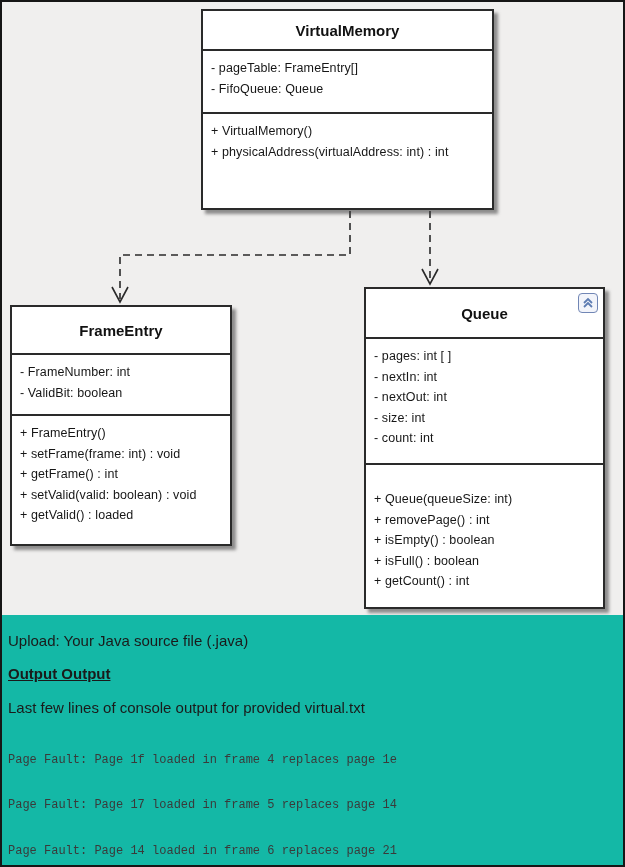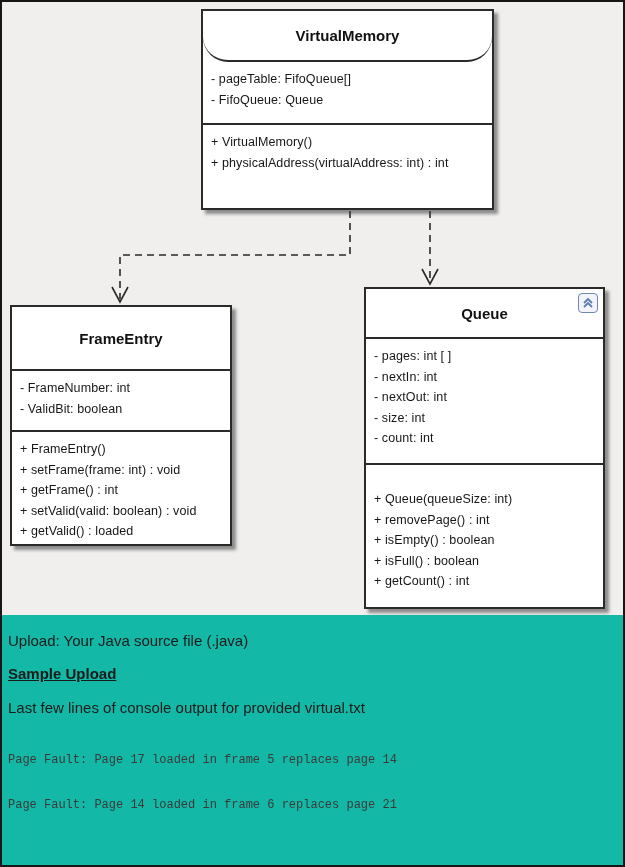--- a/index.html
+++ b/index.html
@@ -60,35 +60,35 @@
     <svg id="connector-svg" width="625" height="613">
 
       <path d="M348,209 L348,253 L118,253 L118,297" fill="none" stroke="#2a2a2a" stroke-width="1.6" stroke-dasharray="7,5"></path>
       <polyline points="110,285 118,300 126,285" fill="none" stroke="#2a2a2a" stroke-width="1.6"></polyline>
 
       <path d="M428,209 L428,280" fill="none" stroke="#2a2a2a" stroke-width="1.6" stroke-dasharray="7,5"></path>
       <polyline points="420,267 428,282 436,267" fill="none" stroke="#2a2a2a" stroke-width="1.6"></polyline>
     </svg>
 
     <div class="uml-box" style="left:199px;top:7px;width:293px;height:201px;">
-      <div class="uml-title" style="height:51px;border-radius:25px;">
+      <div class="uml-title" style="height:40px;">
         <span>VirtualMemory</span>
       </div>
       <div class="uml-compartment attrs" style="height:63px;">
-        <div class="member">- pageTable: FifoQueue[]</div>
+        <div class="member">- pageTable: FrameEntry[]</div>
         <div class="member">- FifoQueue: Queue</div>
       </div>
       <div class="uml-compartment" style="flex:1;">
         <div class="member">+ VirtualMemory()</div>
         <div class="member">+ physicalAddress(virtualAddress: int) : int</div>
       </div>
     </div>
 
     <div class="uml-box" style="left:8px;top:303px;width:222px;height:241px;">
-      <div class="uml-title" style="height:64px;">
+      <div class="uml-title" style="height:48px;">
         <span>FrameEntry</span>
       </div>
       <div class="uml-compartment attrs" style="height:61px;">
         <div class="member">- FrameNumber: int</div>
         <div class="member">- ValidBit: boolean</div>
       </div>
       <div class="uml-compartment" style="flex:1;">
         <div class="member">+ FrameEntry()</div>
         <div class="member">+ setFrame(frame: int) : void</div>
         <div class="member">+ getFrame() : int</div>
@@ -120,23 +120,24 @@
         <div class="member">+ isEmpty() : boolean</div>
         <div class="member">+ isFull() : boolean</div>
         <div class="member">+ getCount() : int</div>
       </div>
     </div>
 
   </div>
 
   <div id="doc">
     <div class="doc-line" id="upload-line">Upload: Your Java source file (.java)</div>
-    <div class="doc-line" id="sample-output-heading">Sample Upload</div>
+    <div class="doc-line" id="sample-output-heading">Output Output</div>
     <div class="doc-line" id="console-caption">Last few lines of console output for provided virtual.txt</div>
     <div id="console-block">
+      <div>Page Fault: Page 1f loaded in frame 4 replaces page 1e</div>
       <div>Page Fault: Page 17 loaded in frame 5 replaces page 14</div>
       <div>Page Fault: Page 14 loaded in frame 6 replaces page 21</div>
       
       
       
       
       
       
     </div>
   </div>

